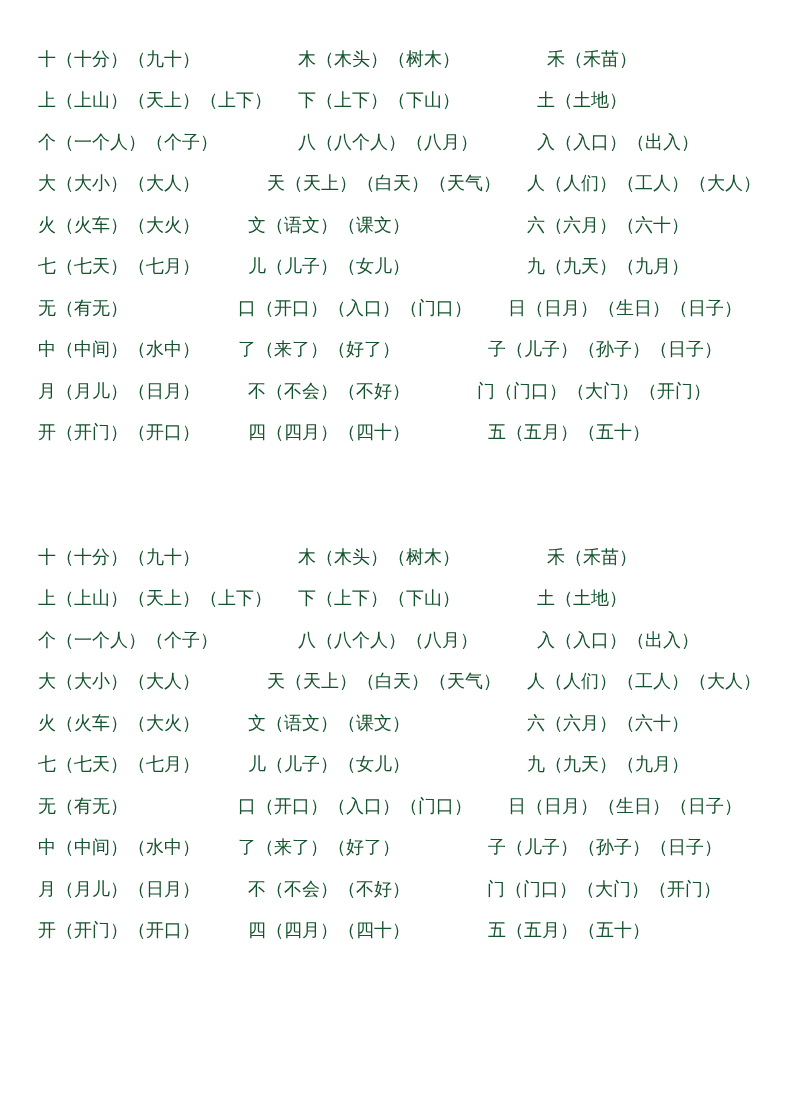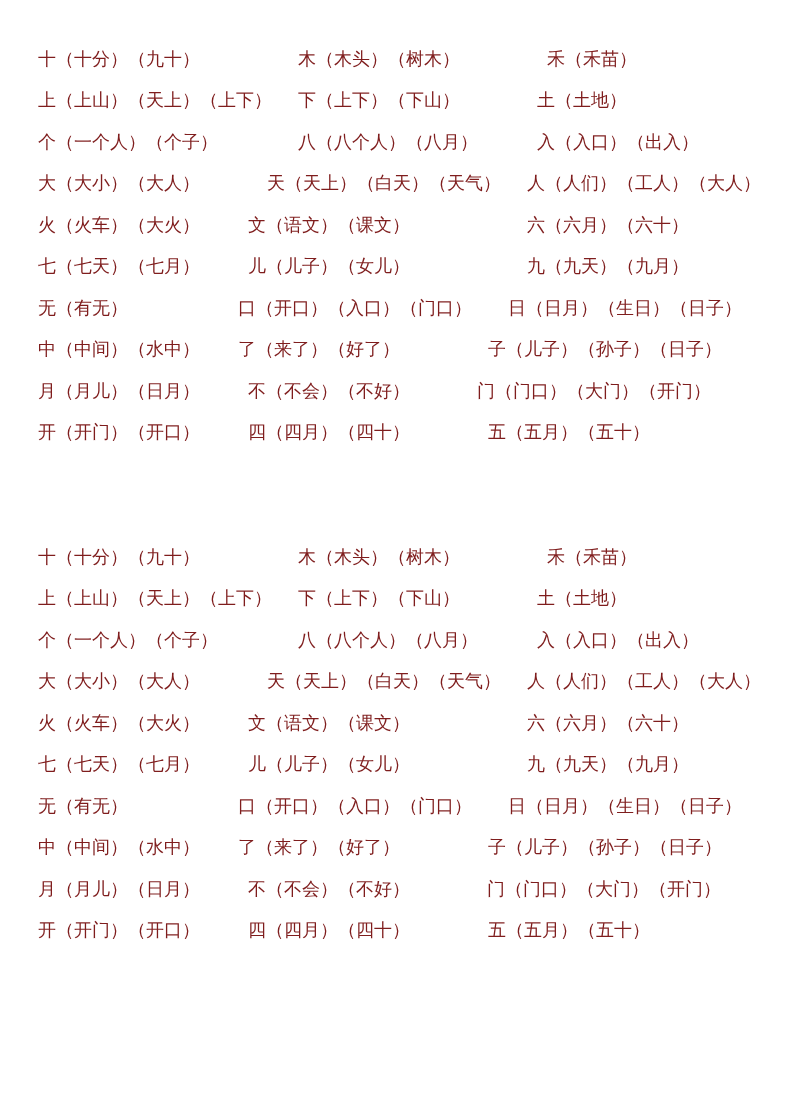--- a/index.html
+++ b/index.html
@@ -5,21 +5,21 @@
     html, body { margin: 0; padding: 0; background: #ffffff; }
     body { width: 792px; height: 1120px; position: relative; overflow: hidden; }
     .page { position: absolute; left: 0; top: 0; width: 792px; height: 1120px; background: #ffffff; }
     .block { position: absolute; left: 0; width: 792px; height: 420px; }
     .seg {
       position: absolute;
       white-space: nowrap;
       font-family: "DejaVu Sans", "Liberation Sans", sans-serif;
       font-size: 18px;
       line-height: 22px;
-      color: #7f1d1d;
+      color: #14532d;
       letter-spacing: 0px;
       text-align: right;
     }
   </style>
 </head>
 <body>
 
 <div class="page">
 
   <div class="block" style="top:0px;">

